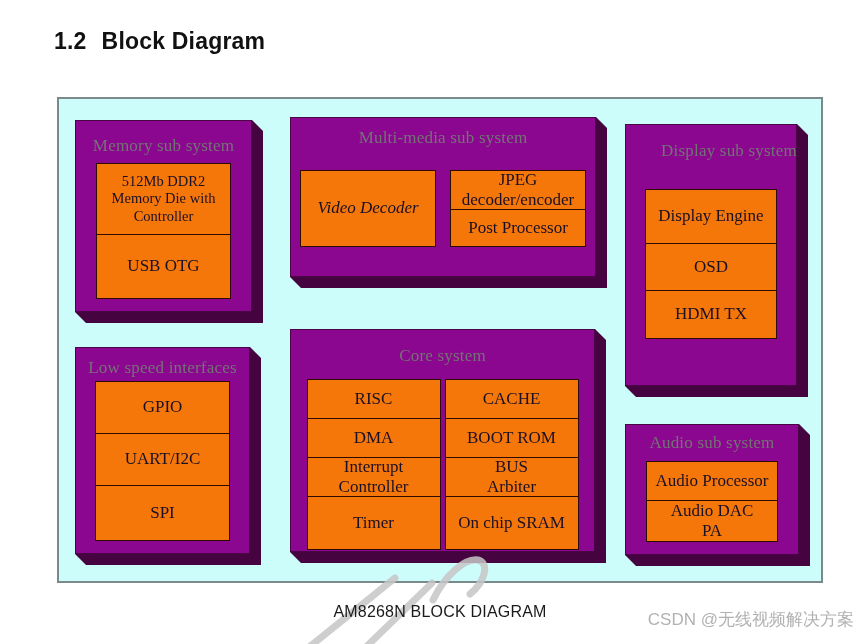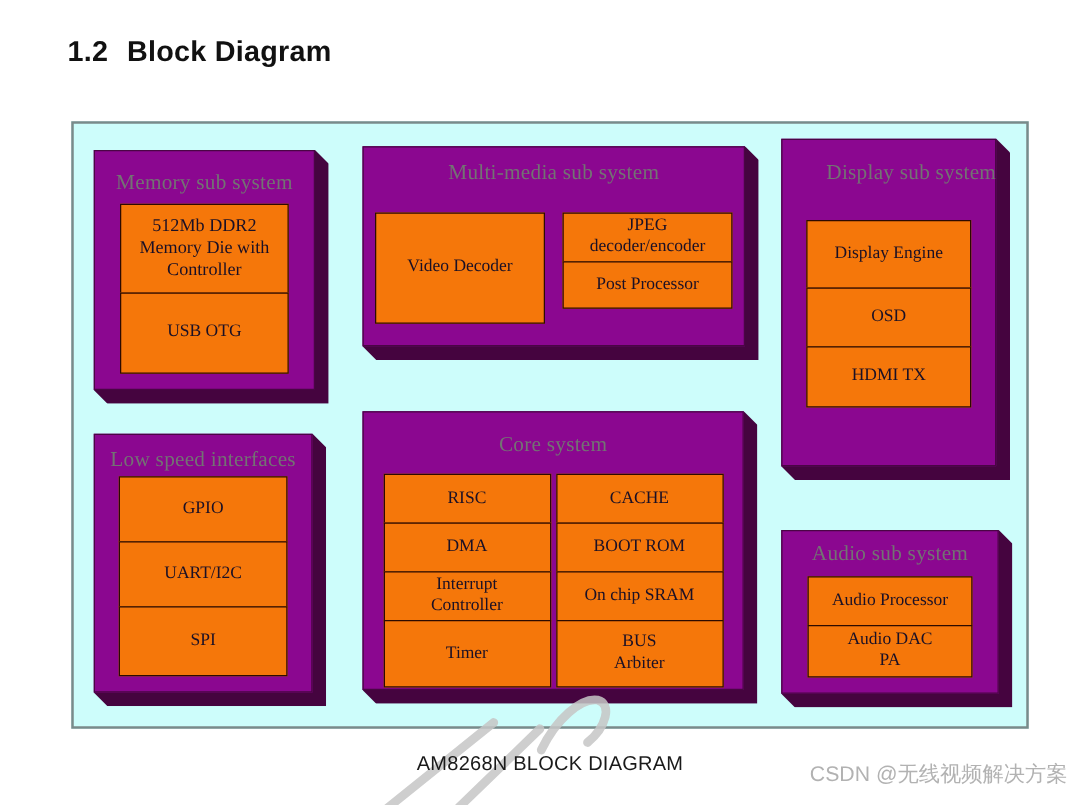--- a/index.html
+++ b/index.html
@@ -42,42 +42,42 @@
   .cols {
     position:absolute; left:0; right:0;
     display:flex; justify-content:center; align-items:flex-start;
   }
   .col { display:flex; flex-direction:column; }
   .blk {
     background:var(--orange,#F5770A);
     border:1px solid #2d0b00;
     color:#1a1026;
     display:flex; align-items:center; justify-content:center;
-    text-align:center; font-size:14px; line-height:1.18;
+    text-align:center; font-size:17px; line-height:1.18;
     white-space:pre-line; margin-top:-1px;
   }
   .col .blk:first-child { margin-top:0; }
 
   
   .g-memory { left:16px; top:21px; width:177px; height:192px; }
   .g-memory .g-label { padding-top:16px; }
   .g-memory .cols { top:43px; }
   .g-memory .col { width:135px; }
   .g-memory .blk:nth-child(1){ height:72px; font-size:14.5px; }
   .g-memory .blk:nth-child(2){ height:65px; }
 
   .g-multimedia { left:231px; top:18px; width:306px; height:160px; }
   .g-multimedia .g-label { padding-top:11px; }
   .g-multimedia .cols { top:53px; gap:14px; }
   .g-multimedia .col { width:136px; }
-  .g-multimedia .col-0 .blk{ height:89px; }
+  .g-multimedia .col-0 .blk{ height:77px;font-style:italic; }
   .g-multimedia .col-1 .blk:nth-child(1){ height:40px; }
   .g-multimedia .col-1 .blk:nth-child(2){ height:38px; }
 
-  .g-display { left:566px; top:12px; width:172px; height:262px;padding-left:36px; }
+  .g-display { left:566px; top:25px; width:172px; height:262px;padding-left:36px; }
   .g-display .g-label { padding-top:17px; }
   .g-display .cols { top:65px; }
   .g-display .col { width:132px; }
   .g-display .blk:nth-child(1){ height:55px; }
   .g-display .blk:nth-child(2){ height:48px; }
   .g-display .blk:nth-child(3){ height:49px; }
 
   .g-lowspeed { left:16px; top:248px; width:175px; height:207px; }
   .g-lowspeed .g-label { padding-top:11px; }
   .g-lowspeed .cols { top:34px; }
@@ -185,23 +185,23 @@
             <div class="col col-0">
               <div class="blk">RISC</div>
               <div class="blk">DMA</div>
               <div class="blk">Interrupt
 Controller</div>
               <div class="blk">Timer</div>
             </div>
             <div class="col col-1">
               <div class="blk">CACHE</div>
               <div class="blk">BOOT ROM</div>
-              <div class="blk">On chip SRAM</div>
               <div class="blk">BUS
 Arbiter</div>
+              <div class="blk">On chip SRAM</div>
             </div>
           </div>
         </div>
         <div class="group g-audio">
           <div class="shadow3d"></div>
           <div class="face"></div>
           <div class="g-label">Audio sub system</div>
           <div class="cols">
             <div class="col col-0">
               <div class="blk">Audio Processor</div>

